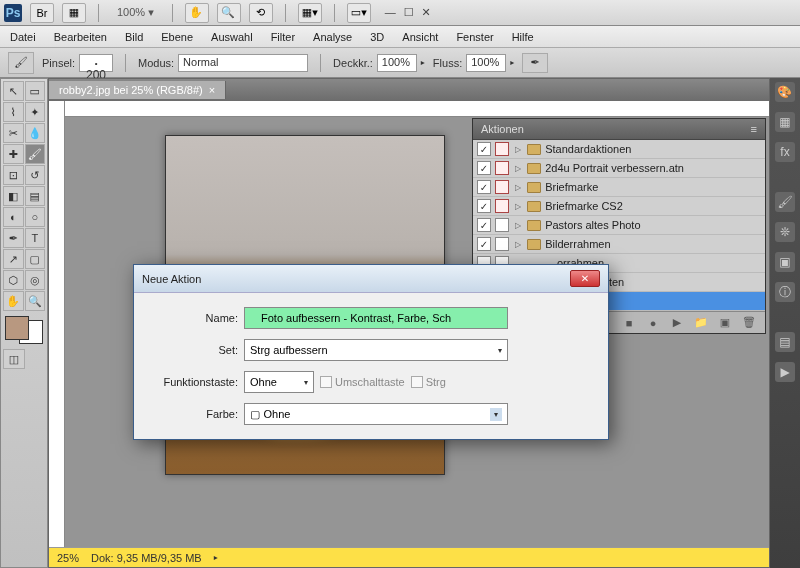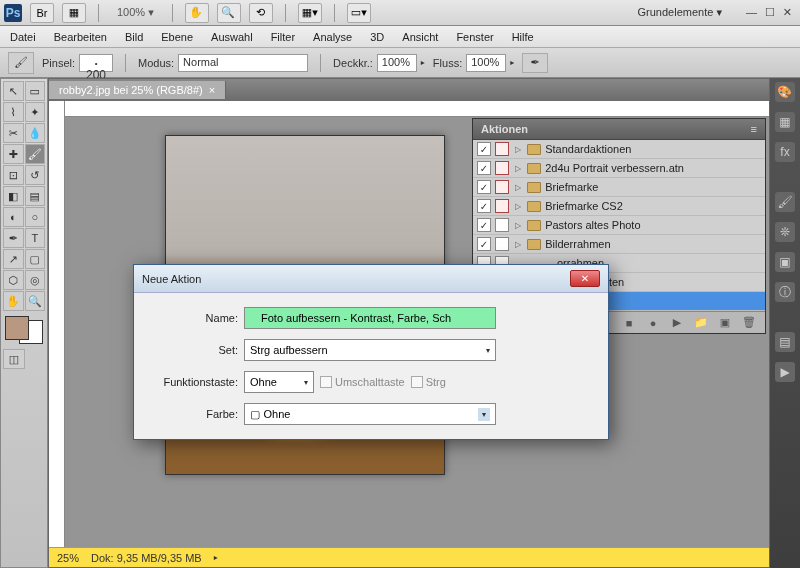--- a/index.html
+++ b/index.html
@@ -30,34 +30,34 @@
 .rulers-corner{position:relative;flex:1;display:flex;}
 .ruler-v{width:16px;background:#fff;border-right:1px solid #888;}
 .ruler-h{height:16px;background:#fff;border-bottom:1px solid #888;position:absolute;top:0;left:16px;right:0;}
 .viewport{flex:1;margin-top:16px;background:#959595;position:relative;overflow:hidden;}
 .doc-image{position:absolute;left:100px;top:18px;width:280px;height:340px;background:linear-gradient(180deg,#c5bfbb 0%,#b8b2ad 35%,#a68050 45%,#9a6e3a 60%,#8a5e2e 100%);border:1px solid #333;box-shadow:0 0 8px rgba(0,0,0,0.4);}
 .doc-image::after{content:"";position:absolute;top:55%;left:20%;width:60%;height:35%;background:radial-gradient(ellipse,#c89858,#a67838);border-radius:50% 40% 50% 40%;filter:blur(3px);}
 .status-bar{height:20px;background:#fde047;border-top:1px solid #999;display:flex;align-items:center;padding:0 8px;gap:12px;font-size:10px;color:#333;}
 .right-dock{width:30px;background:linear-gradient(#555,#3e3e3e);display:flex;flex-direction:column;align-items:center;padding:4px 0;gap:10px;}
 .dock-icon{width:20px;height:20px;background:#666;border-radius:3px;display:flex;align-items:center;justify-content:center;color:#ccc;font-size:12px;}
 .actions-panel{position:absolute;top:118px;right:34px;width:294px;background:#999;border:1px solid #333;}
-.actions-header{background:linear-gradient(#7a7a7a,#5e5e5e);color:#ddd;padding:4px 8px;font-size:11px;display:flex;justify-content:space-between;border-bottom:1px solid #444;font-weight:bold;}
+.actions-header{background:linear-gradient(#7a7a7a,#5e5e5e);color:#ddd;padding:4px 8px;font-size:11px;display:flex;justify-content:space-between;border-bottom:1px solid #444;}
 .actions-body{background:#d0d0d0;max-height:290px;overflow:hidden;}
 .action-row{display:flex;align-items:center;padding:2px 4px;border-bottom:1px solid #bbb;gap:4px;font-size:10px;color:#222;}
 .action-row.selected{background:#4a90e2;color:#fff;}
 .chk{width:14px;height:14px;border:1px solid #888;background:#fff;display:flex;align-items:center;justify-content:center;color:#333;font-size:10px;}
 .dlg-ico{width:14px;height:14px;border:1px solid #a44;background:#fee;}
 .expand{color:#666;font-size:8px;margin:0 2px;}
 .folder-icon{width:14px;height:11px;background:#d4b060;border:1px solid #a08040;border-radius:1px;}
 .actions-footer{background:#b8b8b8;height:22px;display:flex;align-items:center;justify-content:flex-end;padding:0 8px;gap:8px;border-top:1px solid #888;}
 .af-btn{width:16px;height:14px;color:#555;display:flex;align-items:center;justify-content:center;}
 .dialog{position:absolute;top:264px;left:133px;width:476px;background:#f0f0f0;border:1px solid #3a5d8a;box-shadow:4px 4px 18px rgba(0,0,0,0.5);}
 .dialog-title{background:linear-gradient(#e8f0f8,#c8d8e8);padding:5px 8px;display:flex;justify-content:space-between;align-items:center;color:#222;font-size:12px;border-bottom:1px solid #aac;}
 .close-btn{width:30px;height:17px;background:linear-gradient(#e88,#c33);border:1px solid #922;border-radius:2px;color:#fff;display:flex;align-items:center;justify-content:center;font-size:10px;}
-.dialog-body{padding:14px 12px;display:flex;gap:12px;}
+.dialog-body{padding:14px 12px;display:flex;}
 .form{flex:1;display:flex;flex-direction:column;gap:10px;}
 .form-row{display:flex;align-items:center;gap:6px;}
 .form-label{width:92px;text-align:right;color:#222;}
 .form-input{flex:1;background:#86efac;border:1px solid #888;padding:3px 16px;height:22px;font-size:11px;}
 .form-select{background:#fff;border:1px solid #888;padding:3px 5px;height:22px;display:flex;align-items:center;justify-content:space-between;}
 .cb-inline{display:flex;align-items:center;gap:3px;color:#888;}
 .cb-inline .box{width:12px;height:12px;border:1px solid #aaa;background:#f8f8f8;}
 .dlg-btns{width:88px;display:flex;flex-direction:column;gap:6px;}
 .dlg-btn{background:linear-gradient(#f8f8f8,#e0e0e0);border:1px solid #888;padding:4px 2px;text-align:center;border-radius:3px;font-size:11px;}
 .dlg-btn.primary{border:2px solid #3a7dc0;}
@@ -73,21 +73,20 @@
   <div class="top-sep"></div>
   <span class="zoom-label">100% ▾</span>
   <div class="top-sep"></div>
   <div class="top-btn">✋</div>
   <div class="top-btn">🔍</div>
   <div class="top-btn">⟲</div>
   <div class="top-sep"></div>
   <div class="top-btn">▦▾</div>
   <div class="top-sep"></div>
   <div class="top-btn">▭▾</div>
-  <span class="workspace-label">Grundelemente ▾</span>
   <div class="win-controls">
     <span>—</span>
     <span>☐</span>
     <span>✕</span>
   </div>
 </div>
 
 <div class="menubar">
   <span>Datei</span>
   <span>Bearbeiten</span>

